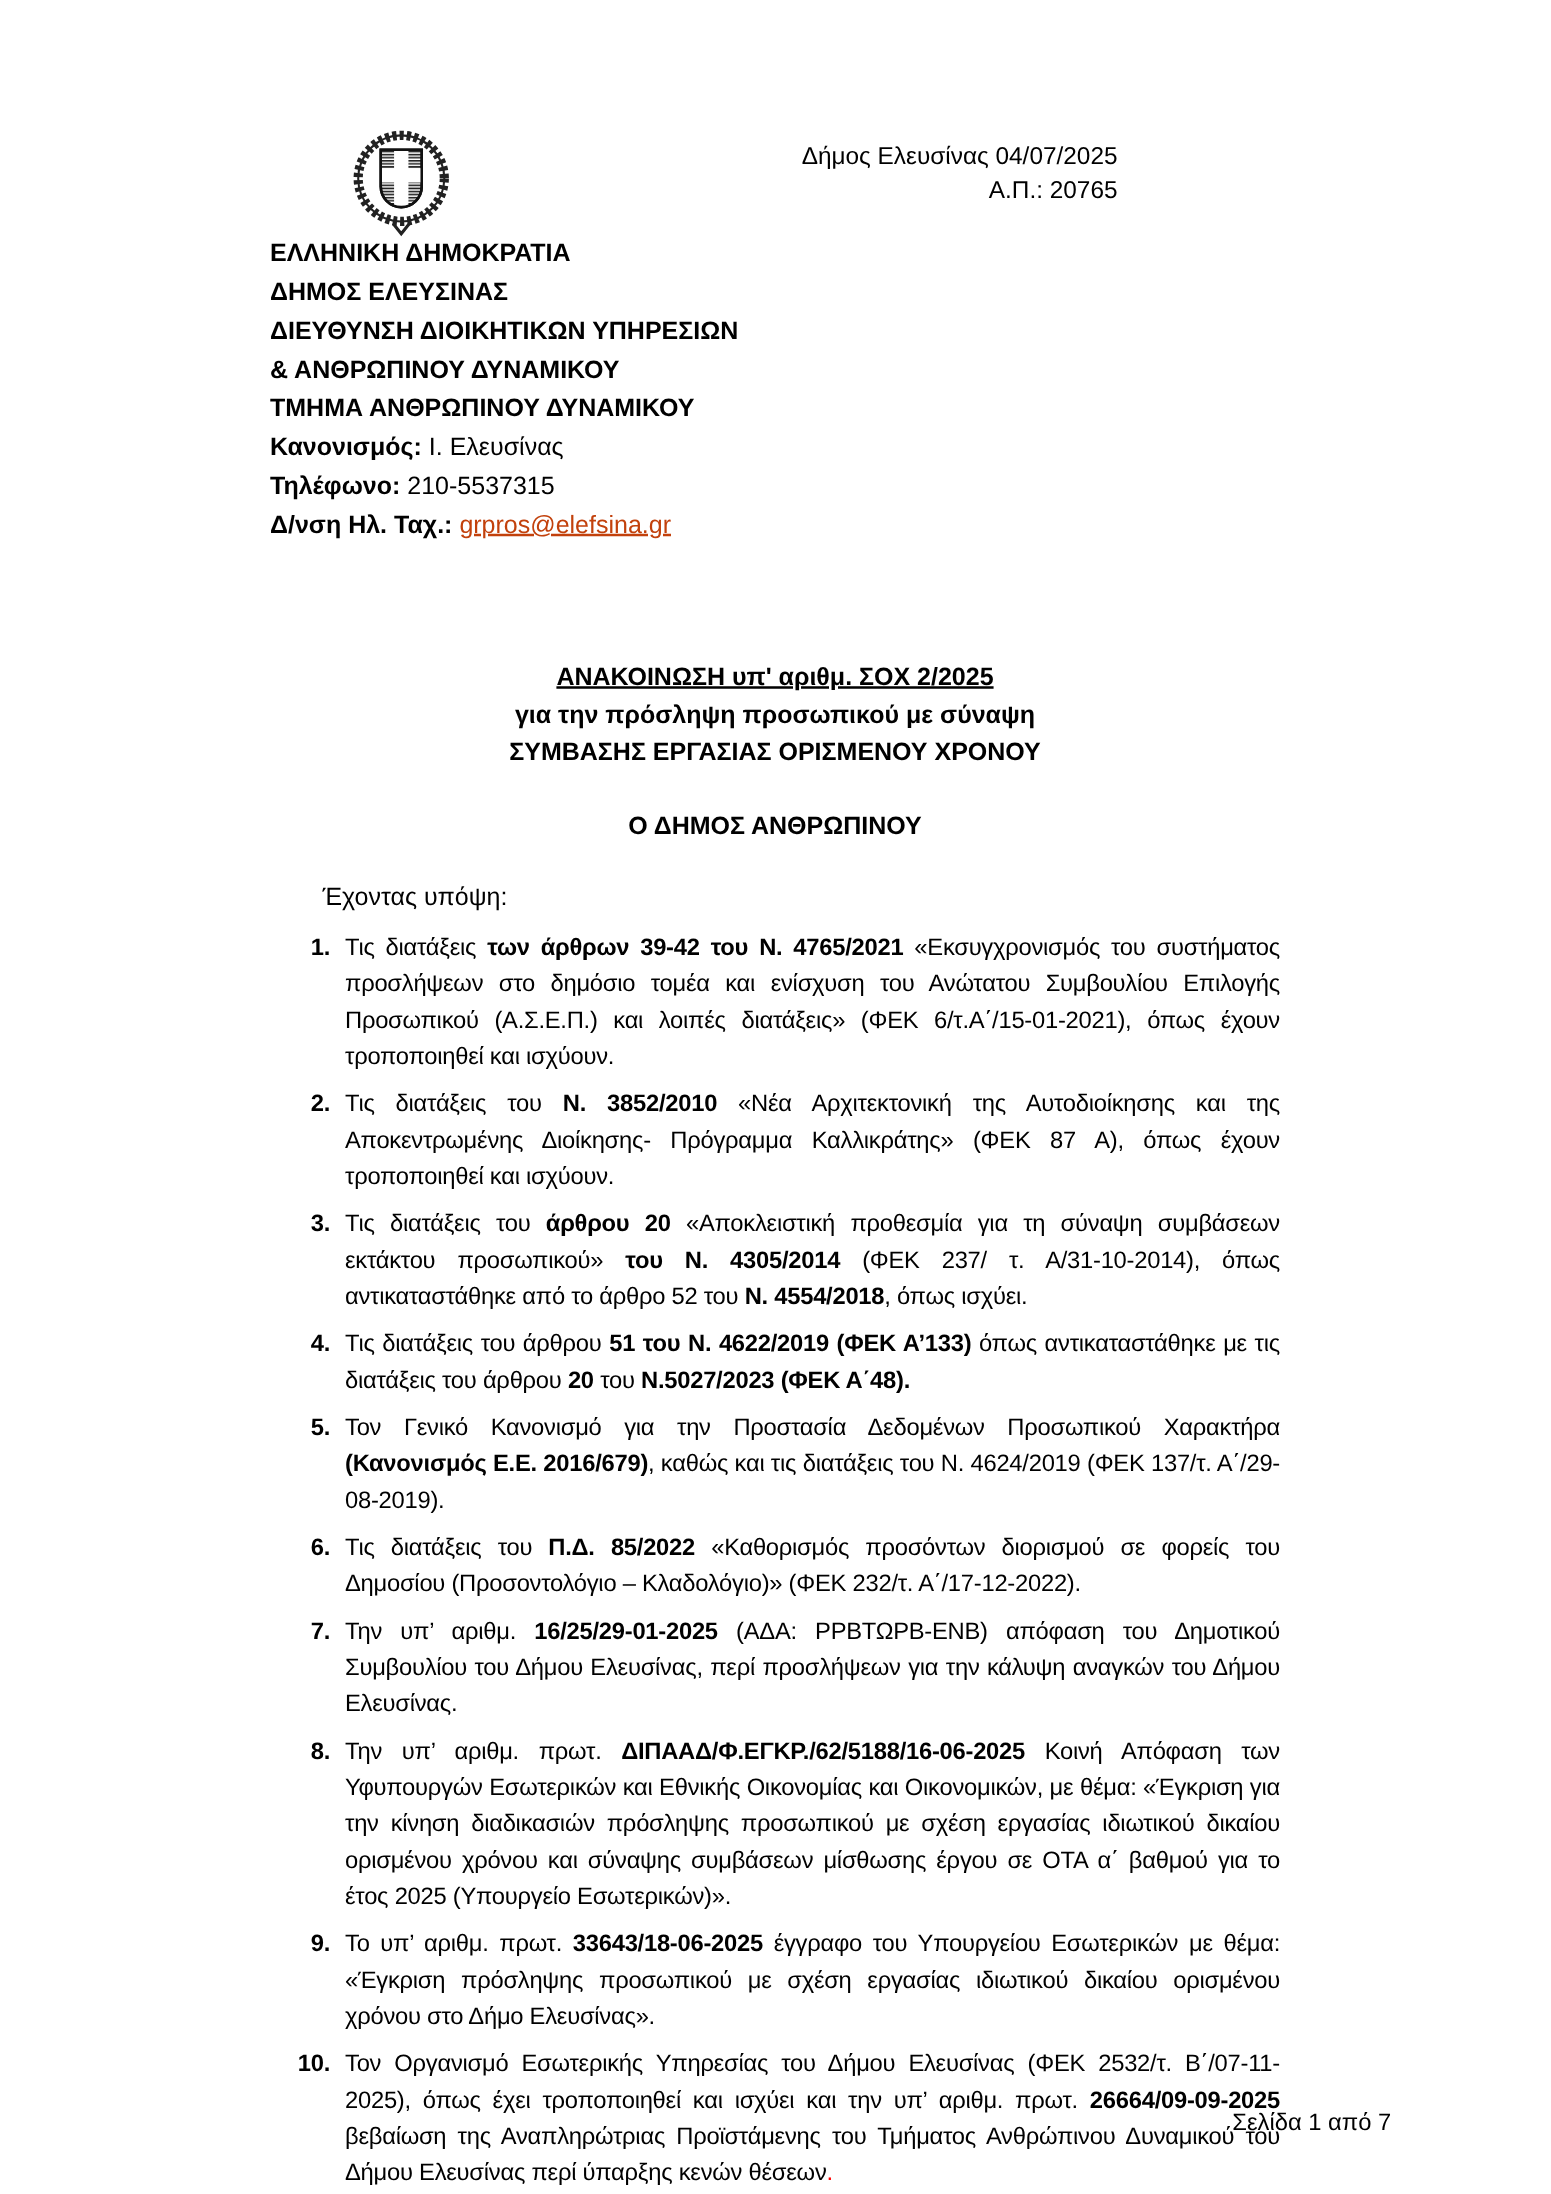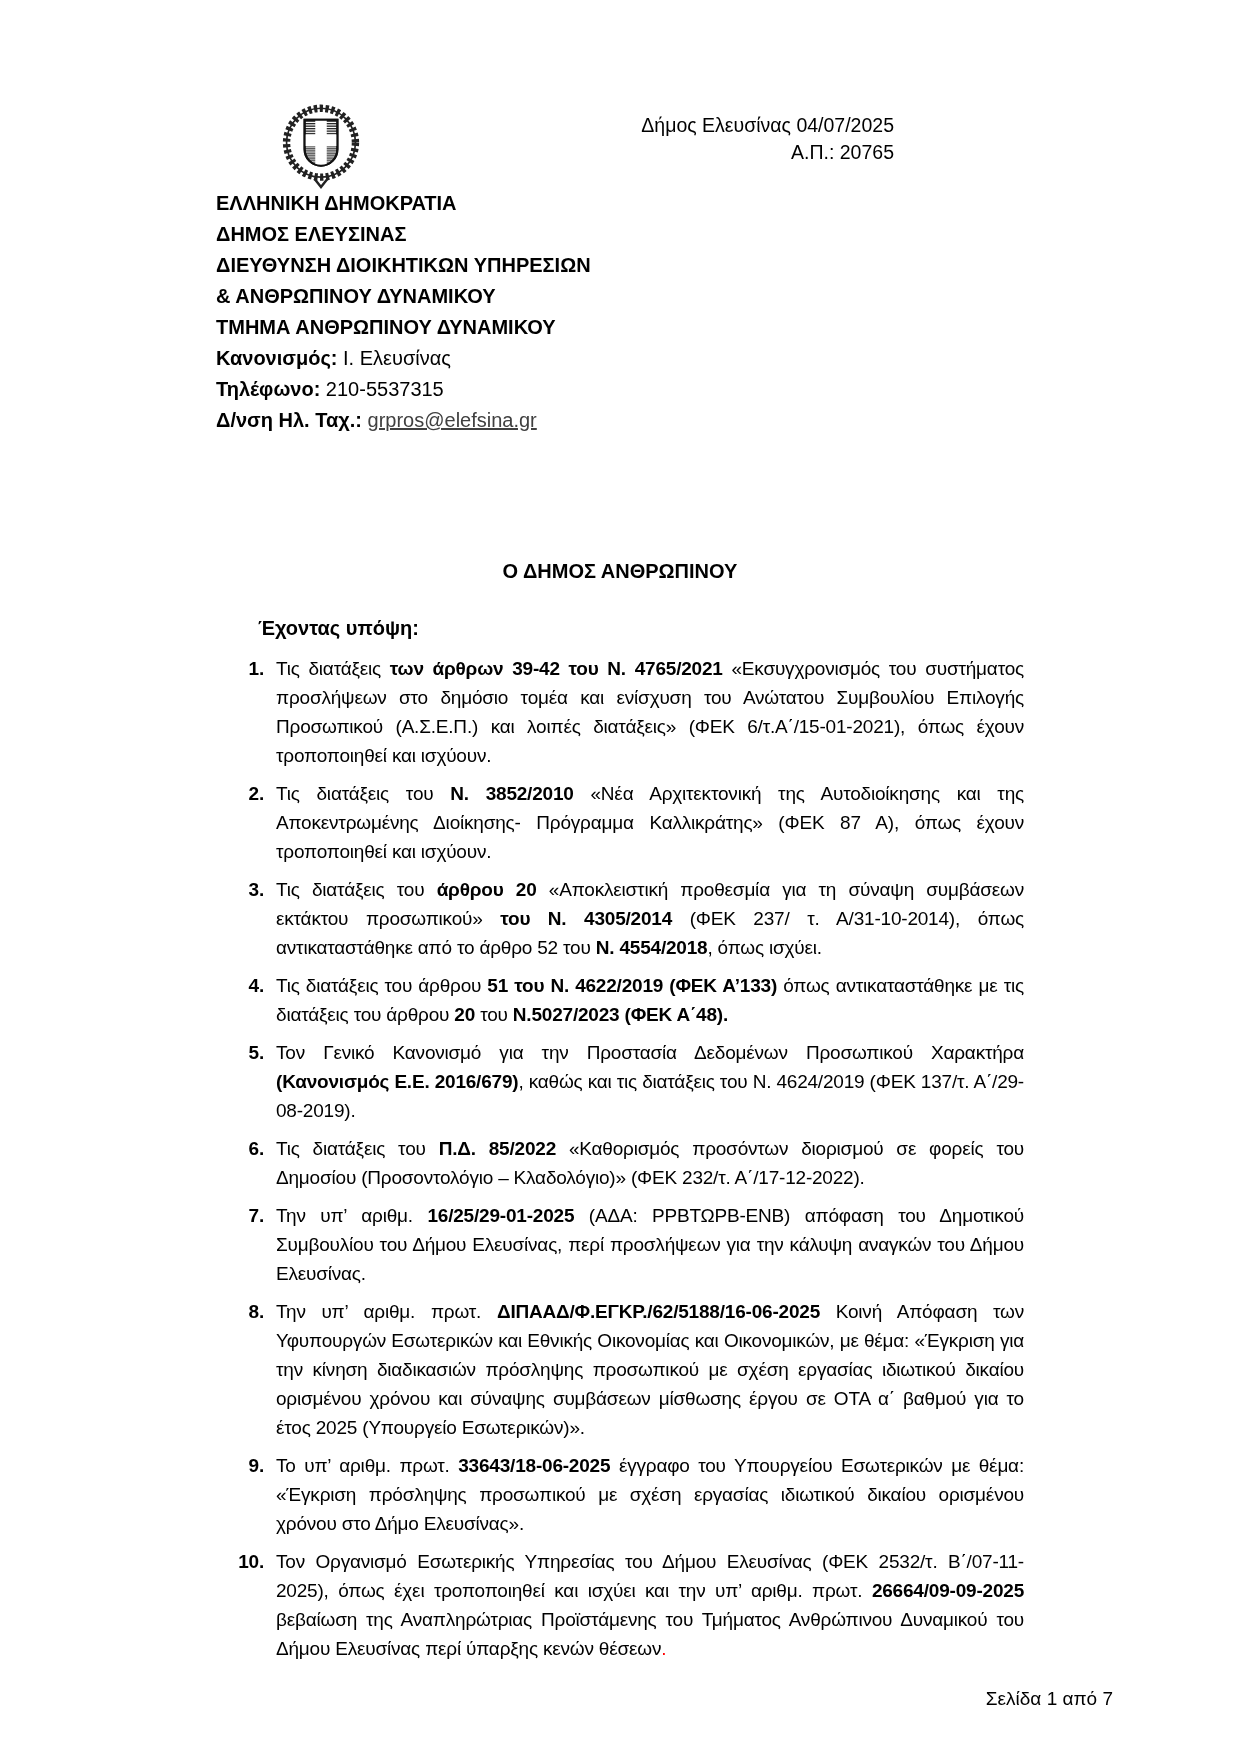--- a/index.html
+++ b/index.html
@@ -18,27 +18,27 @@
   .logo{position:absolute;left:152px;top:98px;width:82px;height:96px;}
   .letterhead-right{
     position:absolute;top:112px;right:219px;
     text-align:right;font-size:19.5px;line-height:27px;
   }
   .agency{
     position:absolute;left:88px;top:188px;
     font-size:20px;line-height:31px;
   }
   .agency-line{font-weight:bold;}
-  .doc-link{color:#404040;text-decoration:underline;cursor:pointer;}
+  .doc-link{color:#c2410c;text-decoration:underline;cursor:pointer;}
   
   .main{padding:527px 89px 0 88px;}
   .title-block{text-align:center;font-size:20px;line-height:30px;font-weight:bold;}
   .title-line1{text-decoration:underline;}
   .doc-subject{text-align:center;font-size:20px;font-weight:bold;margin-top:33px;}
-  .having-regard{font-size:20px;font-weight:bold;margin:34px 0 0 42px;}
+  .having-regard{font-size:20px;font-weight:normal;margin:34px 0 0 42px;}
   ol.legal-list{
     list-style:none;
     margin:14px 0 0 0;
     padding:0;
     font-size:19px;
     line-height:29px;
     letter-spacing:-0.2px;
   }
   ol.legal-list li{
     position:relative;
@@ -95,20 +95,25 @@
     <div class="agency-line">ΔΗΜΟΣ ΕΛΕΥΣΙΝΑΣ</div>
     <div class="agency-line">ΔΙΕΥΘΥΝΣΗ ΔΙΟΙΚΗΤΙΚΩΝ ΥΠΗΡΕΣΙΩΝ</div>
     <div class="agency-line">&amp; ΑΝΘΡΩΠΙΝΟΥ ΔΥΝΑΜΙΚΟΥ</div>
     <div class="agency-line">ΤΜΗΜΑ ΑΝΘΡΩΠΙΝΟΥ ΔΥΝΑΜΙΚΟΥ</div>
     <div><span class="b">Κανονισμός:</span><span> Ι. Ελευσίνας</span></div>
     <div><span class="b">Τηλέφωνο:</span><span> 210-5537315</span></div>
     <div><span class="b">Δ/νση Ηλ. Ταχ.:</span><span> </span><a class="doc-link" href="#">grpros@elefsina.gr</a></div>
   </div>
 
   <div class="main">
+    <div class="title-block">
+      <div class="title-line1">ΑΝΑΚΟΙΝΩΣΗ υπ' αριθμ. ΣΟΧ 2/2025</div>
+      <div>για την πρόσληψη προσωπικού με σύναψη</div>
+      <div>ΣΥΜΒΑΣΗΣ ΕΡΓΑΣΙΑΣ ΟΡΙΣΜΕΝΟΥ ΧΡΟΝΟΥ</div>
+    </div>
 
     <div class="doc-subject">Ο ΔΗΜΟΣ ΑΝΘΡΩΠΙΝΟΥ</div>
 
     <div class="having-regard">Έχοντας υπόψη:</div>
 
     <ol class="legal-list">
       <li><span class="li-num">1.</span><span class="li-text"><span>Τις διατάξεις </span><span class="b">των άρθρων 39-42 του Ν. 4765/2021</span><span> «Εκσυγχρονισμός του συστήματος προσλήψεων στο δημόσιο τομέα και ενίσχυση του Ανώτατου Συμβουλίου Επιλογής Προσωπικού (Α.Σ.Ε.Π.) και λοιπές διατάξεις» (ΦΕΚ 6/τ.Α΄/15-01-2021), όπως έχουν τροποποιηθεί και ισχύουν.</span></span></li>
       <li><span class="li-num">2.</span><span class="li-text"><span>Τις διατάξεις του </span><span class="b">Ν. 3852/2010</span><span> «Νέα Αρχιτεκτονική της Αυτοδιοίκησης και της Αποκεντρωμένης Διοίκησης- Πρόγραμμα Καλλικράτης» (ΦΕΚ 87 Α), όπως έχουν τροποποιηθεί και ισχύουν.</span></span></li>
       <li><span class="li-num">3.</span><span class="li-text"><span>Τις διατάξεις του </span><span class="b">άρθρου 20</span><span> «Αποκλειστική προθεσμία για τη σύναψη συμβάσεων εκτάκτου προσωπικού» </span><span class="b">του Ν. 4305/2014</span><span> (ΦΕΚ 237/ τ. Α/31-10-2014), όπως αντικαταστάθηκε από το άρθρο 52 του </span><span class="b">Ν. 4554/2018</span><span>, όπως ισχύει.</span></span></li>
       <li><span class="li-num">4.</span><span class="li-text"><span>Τις διατάξεις του άρθρου </span><span class="b">51 του Ν. 4622/2019 (ΦΕΚ Α’133)</span><span> όπως αντικαταστάθηκε με τις διατάξεις του άρθρου </span><span class="b">20</span><span> του </span><span class="b">Ν.5027/2023 (ΦΕΚ Α΄48).</span></span></li>

